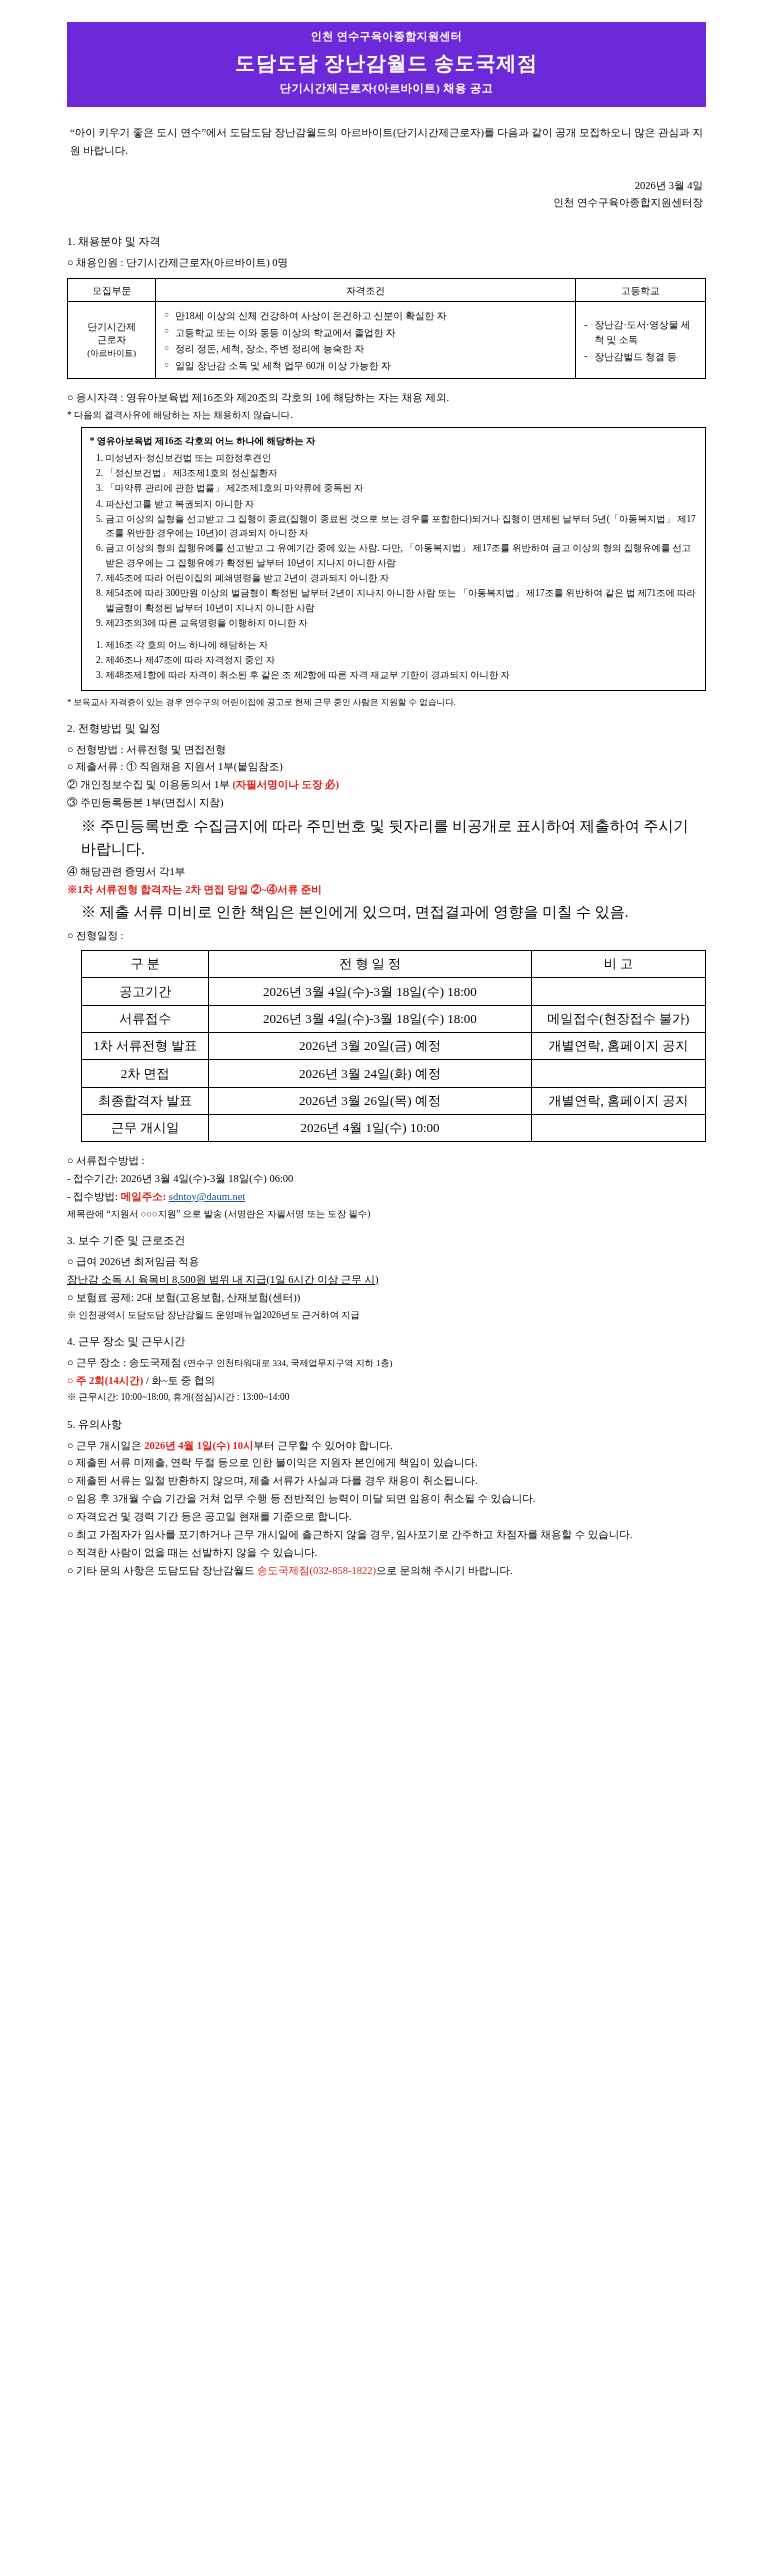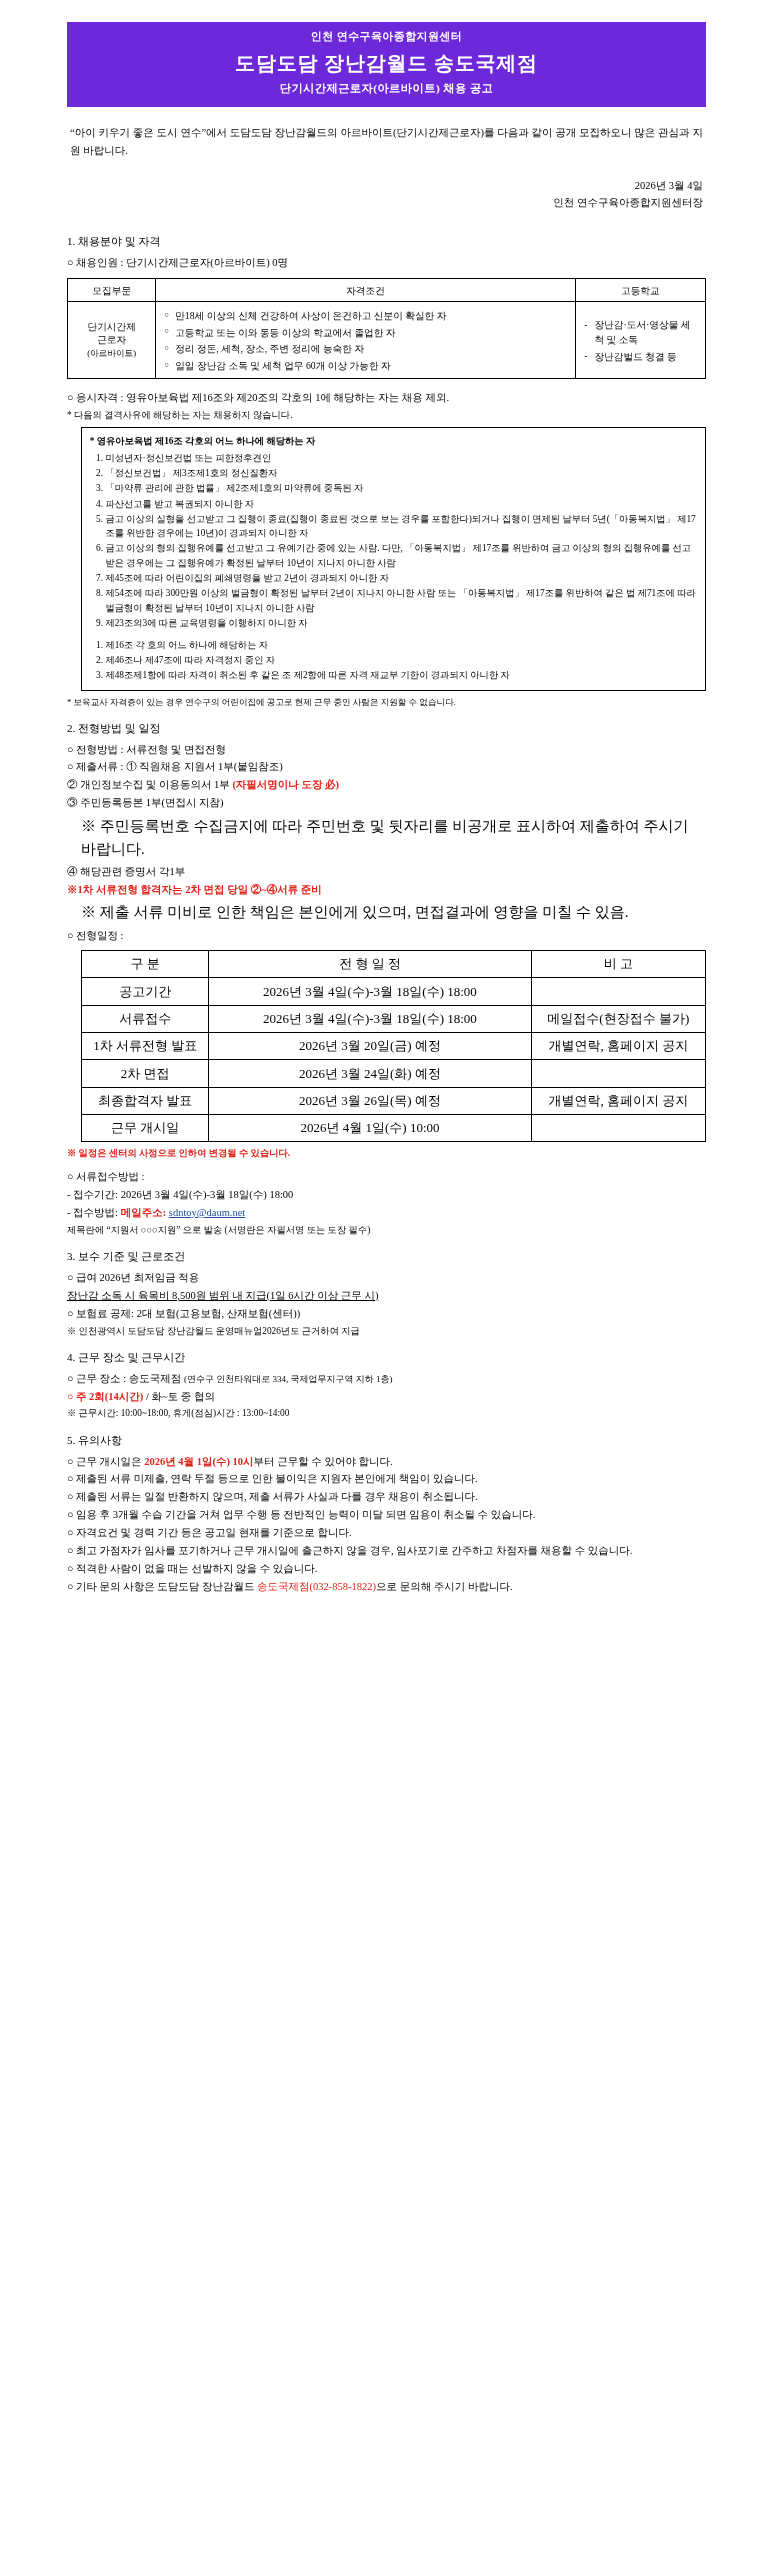--- a/index.html
+++ b/index.html
@@ -221,25 +221,24 @@
         <td>개별연락, 홈페이지 공지</td>
       </tr>
       <tr>
         <td>근무 개시일</td>
         <td>2026년 4월 1일(수) 10:00</td>
         <td></td>
       </tr>
     </tbody>
   </table>
 
-  <div class="row red bold small" style="margin-left:0">※ 일정은 센터의 사정으로 인하여 변경될 수 있습니다.</div>
 
   <div class="sp8"></div>
   <div class="row ind2">○ 서류접수방법 :</div>
-  <div class="row ind3">- 접수기간: 2026년 3월 4일(수)-3월 18일(수) 18:00</div>
+  <div class="row ind3">- 접수기간: 2026년 3월 4일(수)-3월 18일(수) 06:00</div>
   <div class="row ind3">
     <span>- 접수방법:</span>
     <span class="bold red">메일주소:</span>
     <span class="u blue">sdntoy@daum.net</span>
   </div>
   <div class="row ind4 small">제목란에 “지원서 ○○○지원” 으로 발송 (서명란은 자필서명 또는 도장 필수)</div>
 
   <h2 class="sec">3. 보수 기준 및 근로조건</h2>
   <div class="row ind2">○ 급여 2026년 최저임금 적용</div>
   <div class="row ind3 u">장난감 소독 시 육목비 8,500원 범위 내 지급(1일 6시간 이상 근무 시)</div>

